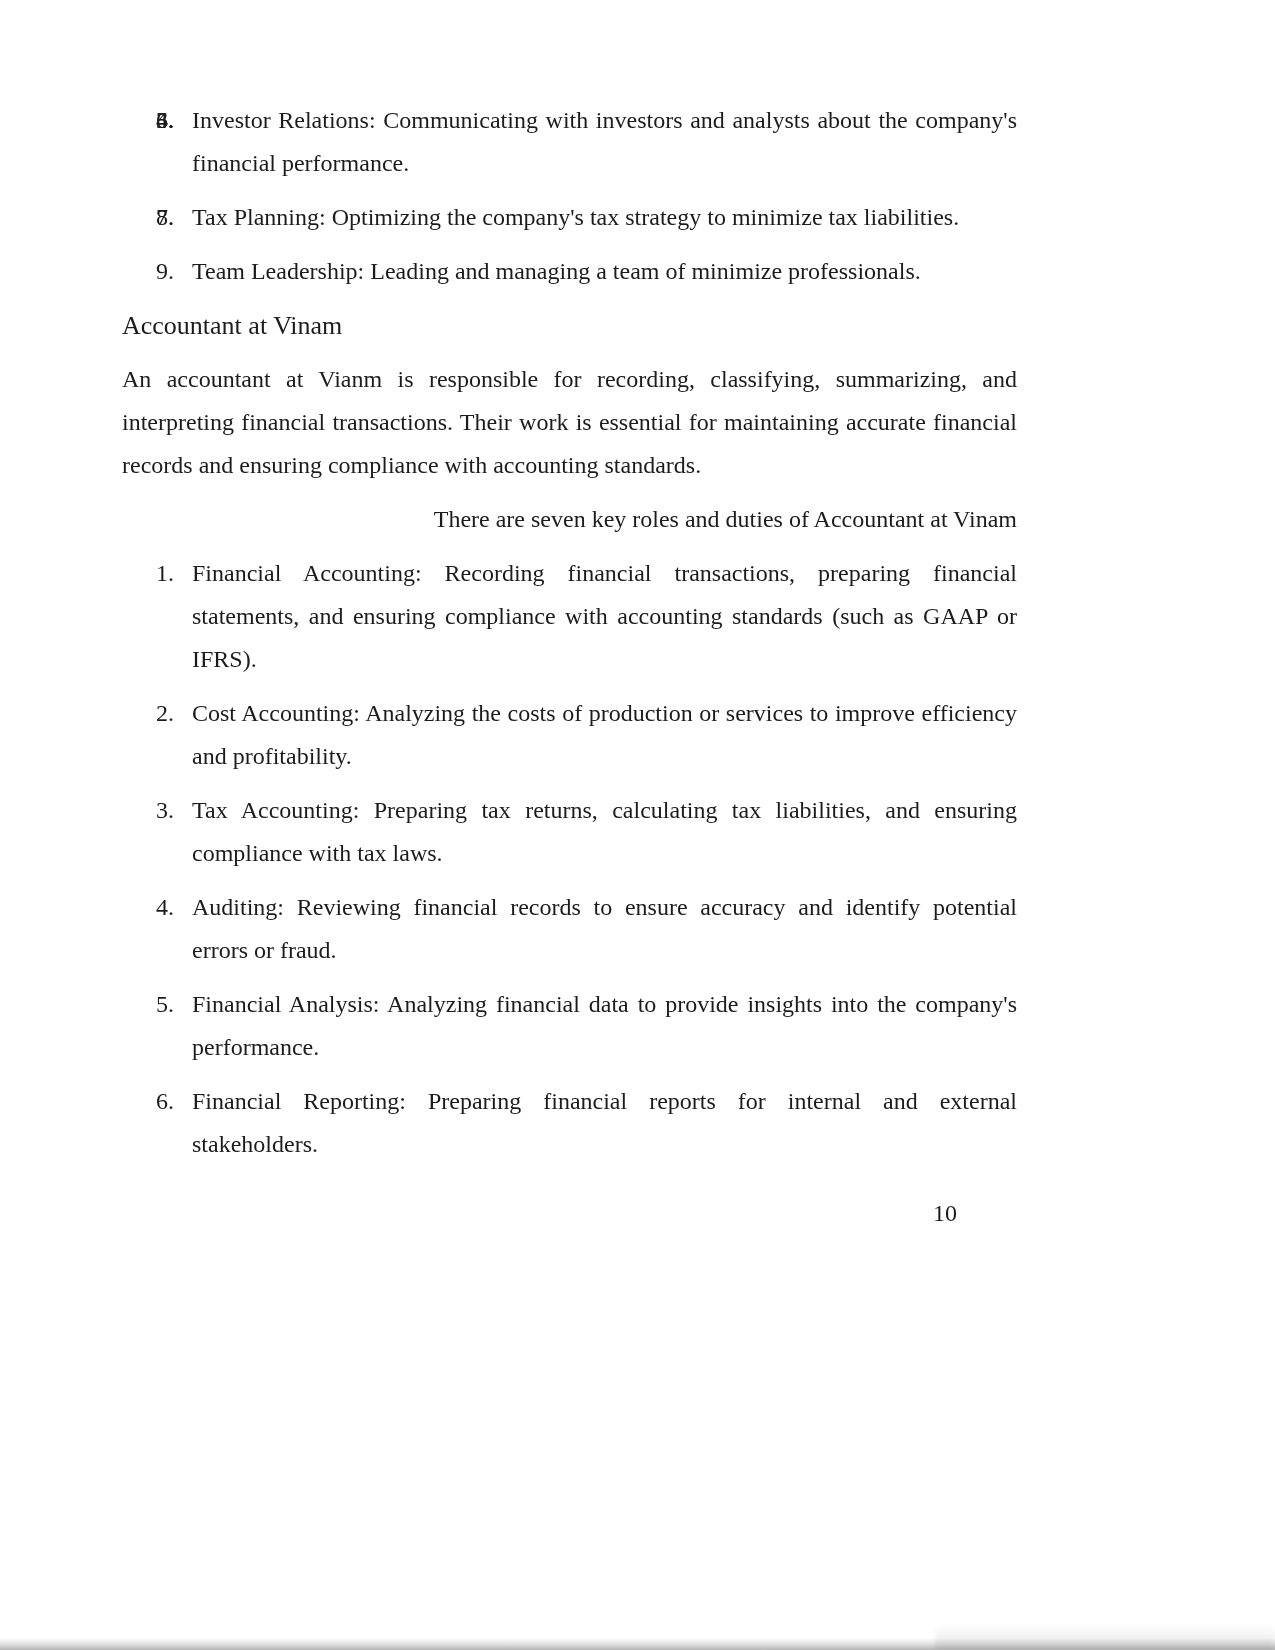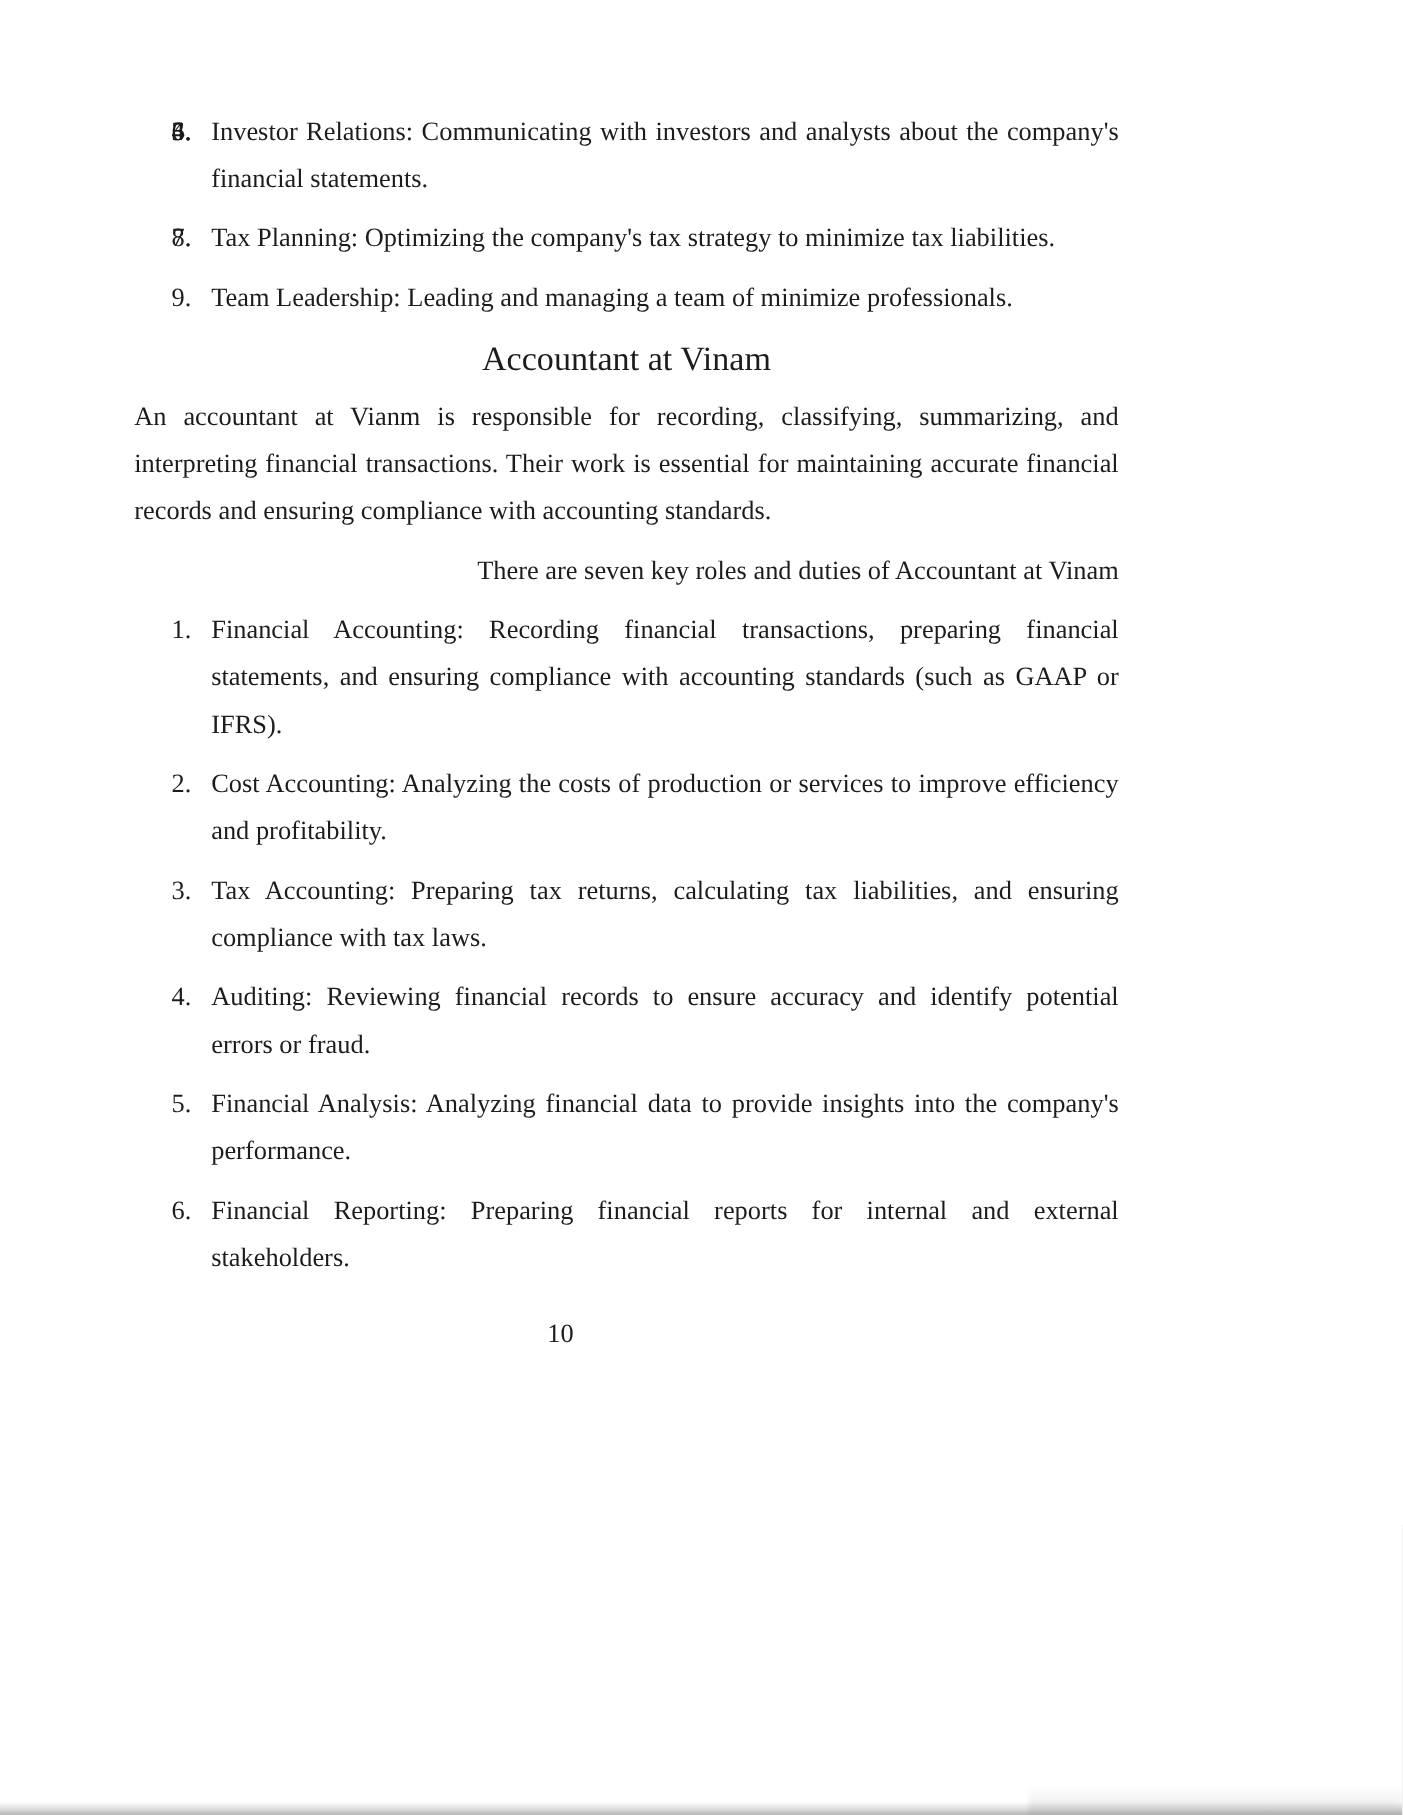--- a/index.html
+++ b/index.html
@@ -35,34 +35,34 @@
     left: 34px;
     top: 0;
   }
   .para {
     text-align: justify;
     font-size: 24px;
     line-height: 43px;
     margin: 0 0 11px 0;
   }
   .heading {
-    font-size: 31px;
+    font-size: 26px;
     line-height: 43px;
     margin: 4px 0 11px 0;
-    text-align: center;
+    text-align: left;
   }
   .intro {
     font-size: 24px;
     line-height: 43px;
     margin: 0 0 11px 0;
     text-align: right;
   }
   .page-number {
     margin-top: 26px;
-    text-align: center;
+    text-align: right;
     font-size: 24px;
     line-height: 43px;
     
     transform: translateX(-60px);
   }
   .scan-edge-bottom {
     position: absolute;
     left: 0;
     right: 0;
     bottom: 0;
@@ -89,21 +89,21 @@
       <span class="num">3.</span>
     </div>
     <div class="li">
       <span class="num">4.</span>
     </div>
     <div class="li">
       <span class="num">5.</span>
     </div>
     <div class="li">
       <span class="num">6.</span>
-      <span class="txt">Investor Relations: Communicating with investors and analysts about the company's financial statements.</span>
+      <span class="txt">Investor Relations: Communicating with investors and analysts about the company's financial performance.</span>
     </div>
     <div class="li">
       <span class="num">7.</span>
     </div>
     <div class="li">
       <span class="num">8.</span>
       <span class="txt">Tax Planning: Optimizing the company's tax strategy to minimize tax liabilities.</span>
     </div>
     <div class="li">
       <span class="num">9.</span>

